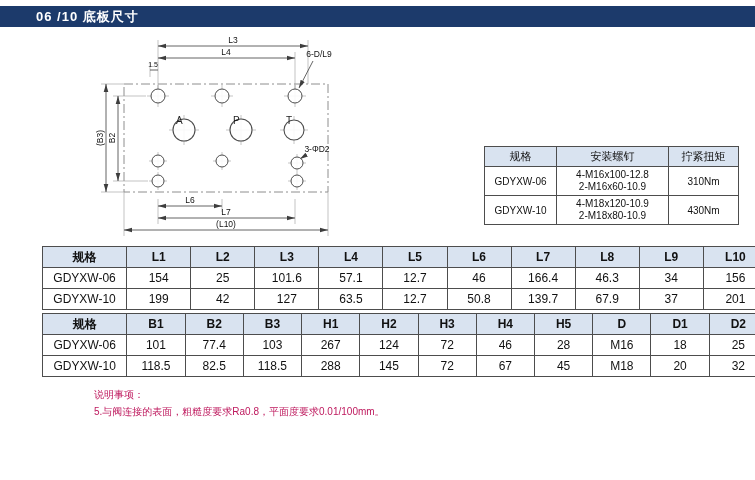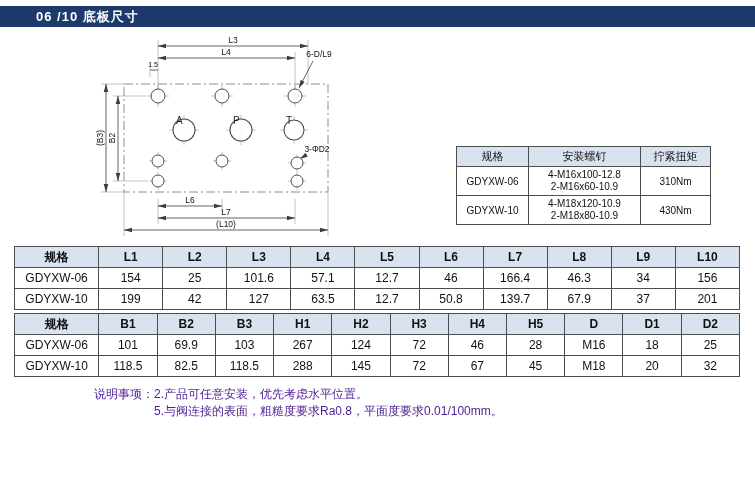--- a/index.html
+++ b/index.html
@@ -9,34 +9,34 @@
 
   .header-bar { position:absolute; top:6px; left:0; width:755px; height:21px;
     background:#1c3a6b; color:#ffffff; font-size:13px; font-weight:bold;
     line-height:21px; padding-left:36px; letter-spacing:1px; }
 
   .drawing { position:absolute; left:92px; top:34px; }
   .dim { font-size:8.5px; fill:#111; font-family:"Liberation Sans",sans-serif; }
   .dim-small { font-size:7px; fill:#111; font-family:"Liberation Sans",sans-serif; }
   .plabel { font-size:10px; fill:#222; font-family:"Liberation Sans",sans-serif; }
 
-  table { border-collapse:collapse; }
+  table { border-collapse:collapse;margin-left:28px; }
   td { border:1px solid #4d4d4d; color:#111; background:#fff; }
 
   .screw-table { position:absolute; left:456px; top:146px; table-layout:fixed; }
   .screw-table td { font-size:10px; text-align:center; padding:2px 4px; }
   .screw-table td.hd { background:#d9e3f0; font-size:11px; height:20px; }
   .screw-table .two-line div { line-height:12px; }
 
   .dim-table { position:absolute; left:14px; width:726px; table-layout:fixed; }
   .dim-table td { font-size:12px; text-align:center; height:21px; }
   .dim-table td.hd { background:#d9e3f0; font-weight:bold; }
 
-  .notes { position:absolute; left:94px; top:386px; display:flex; font-size:12px;
-    color:#4c1d95; line-height:17px; }
+  .notes { position:absolute; left:94px; top:386px; display:flex; font-size:10px;
+    color:#be185d; line-height:17px;flex-direction:column; }
   .notes-label { white-space:nowrap; }
   .note { white-space:nowrap; }
 </style>
 </head>
 <body>
 
 <div id="page">
 
   <div class="header-bar">
     <span>06 /10 底板尺寸</span>
@@ -240,21 +240,21 @@
         <td class="hd">H3</td>
         <td class="hd">H4</td>
         <td class="hd">H5</td>
         <td class="hd">D</td>
         <td class="hd">D1</td>
         <td class="hd">D2</td>
       </tr>
       <tr>
         <td>GDYXW-06</td>
         <td>101</td>
-        <td>69.9</td>
+        <td>77.4</td>
         <td>103</td>
         <td>267</td>
         <td>124</td>
         <td>72</td>
         <td>46</td>
         <td>28</td>
         <td>M16</td>
         <td>18</td>
         <td>25</td>
       </tr>
@@ -271,18 +271,17 @@
         <td>M18</td>
         <td>20</td>
         <td>32</td>
       </tr>
     </tbody>
   </table>
 
   <div class="notes">
     <div class="notes-label">说明事项：</div>
     <div class="notes-items">
-      <div class="note">2.产品可任意安装，优先考虑水平位置。</div>
       <div class="note">5.与阀连接的表面，粗糙度要求Ra0.8，平面度要求0.01/100mm。</div>
     </div>
   </div>
 
 </div>
 
 </body></html>

